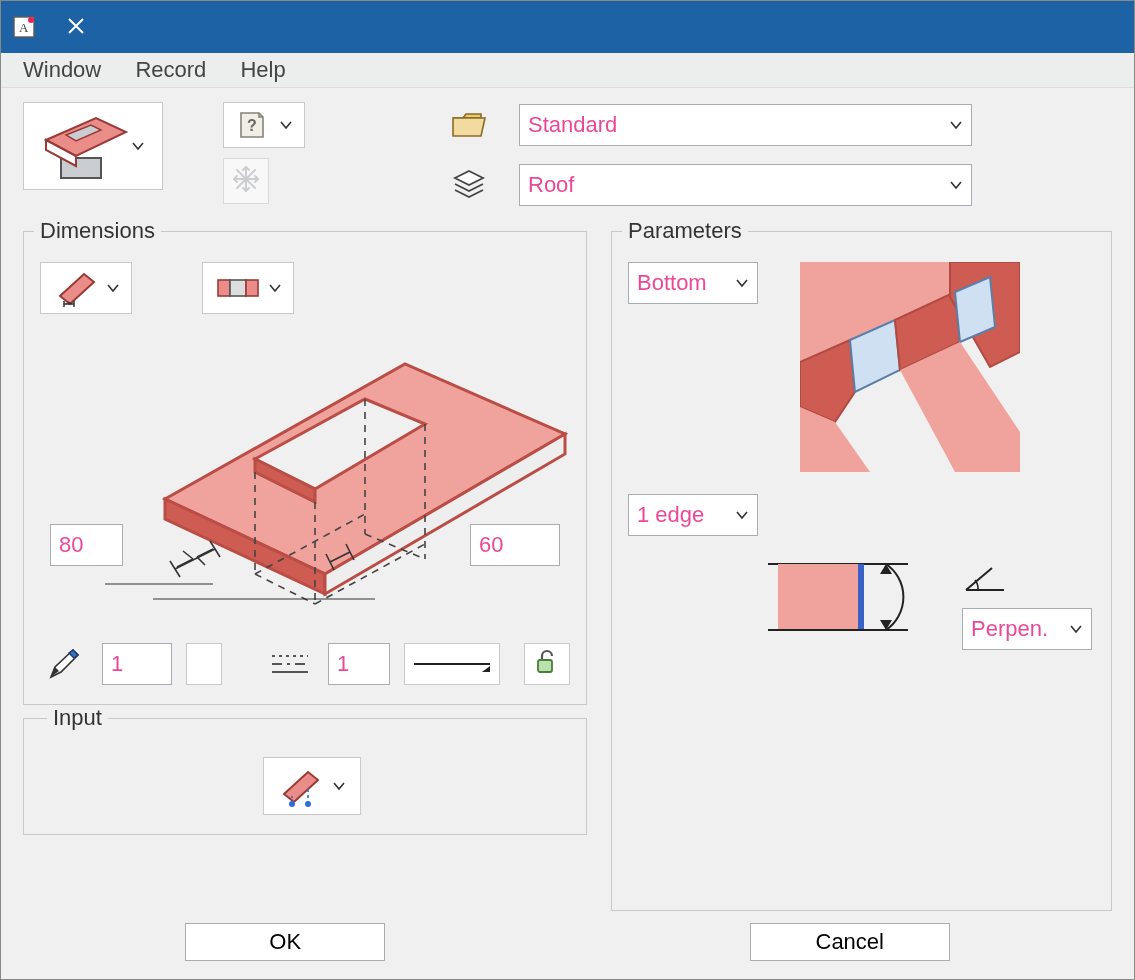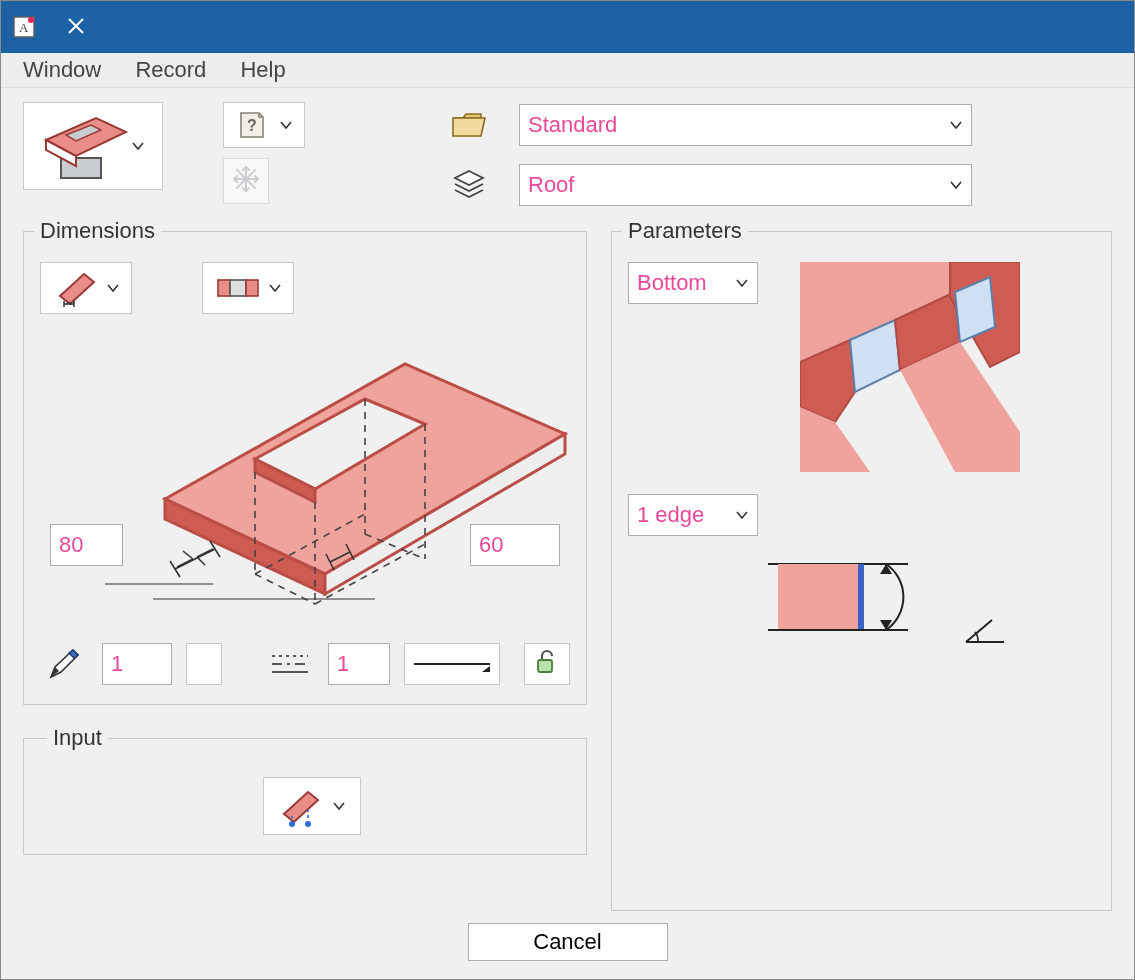--- a/index.html
+++ b/index.html
@@ -69,21 +69,21 @@
     padding: 18px 16px 16px 16px;
     margin: 0;
     position: relative;
   }
   legend {
     font-size: 22px;
     color: #333;
     padding: 0 6px;
     margin-left: -6px;
   }
-  .dim-left { display:flex; flex-direction:column; gap:20px;}
+  .dim-left { display:flex; flex-direction:column; }
   .row { display:flex; align-items:center; gap:16px; }
   .select-box, input.field {
     background:#fff;
     border: 1px solid var(--field-border);
     height:42px;
     font-size:22px;
     padding: 2px 8px;
     color:#ec4899;
     display:flex;
     align-items:center;
@@ -380,26 +380,35 @@
               <polygon points="118,74 112,64 124,64" fill="#222"></polygon>
             </svg>
           </div>
           <div style="display:flex; flex-direction:column; gap:10px; align-items:flex-start;">
             <span>
               <svg width="46" height="32" viewBox="0 0 46 32">
                 <path d="M4 28 L42 28 M4 28 L30 6" stroke="#222" stroke-width="2" fill="none"></path>
                 <path d="M16 28 A14 14 0 0 0 13 18" stroke="#222" stroke-width="1.6" fill="none"></path>
               </svg>
             </span>
+            <div class="select-box" style="width:130px;">
+              <span>Perpen.</span>
+              <svg class="chev" viewBox="0 0 14 14">
+                  <path d="M2 4 L7 10 L12 4" fill="none" stroke="#333" stroke-width="1.6"></path>
+                </svg>
+            </div>
           </div>
         </div>
 
       </fieldset>
     </div>
   </div>
 
   <div class="footer">
     <div style="flex:1; display:flex; justify-content:center;">
+      <button>OK</button>
+    </div>
+    <div style="flex:1; display:flex; justify-content:center;">
       <button>Cancel</button>
     </div>
   </div>
 
 </div>
 
 </body></html>

